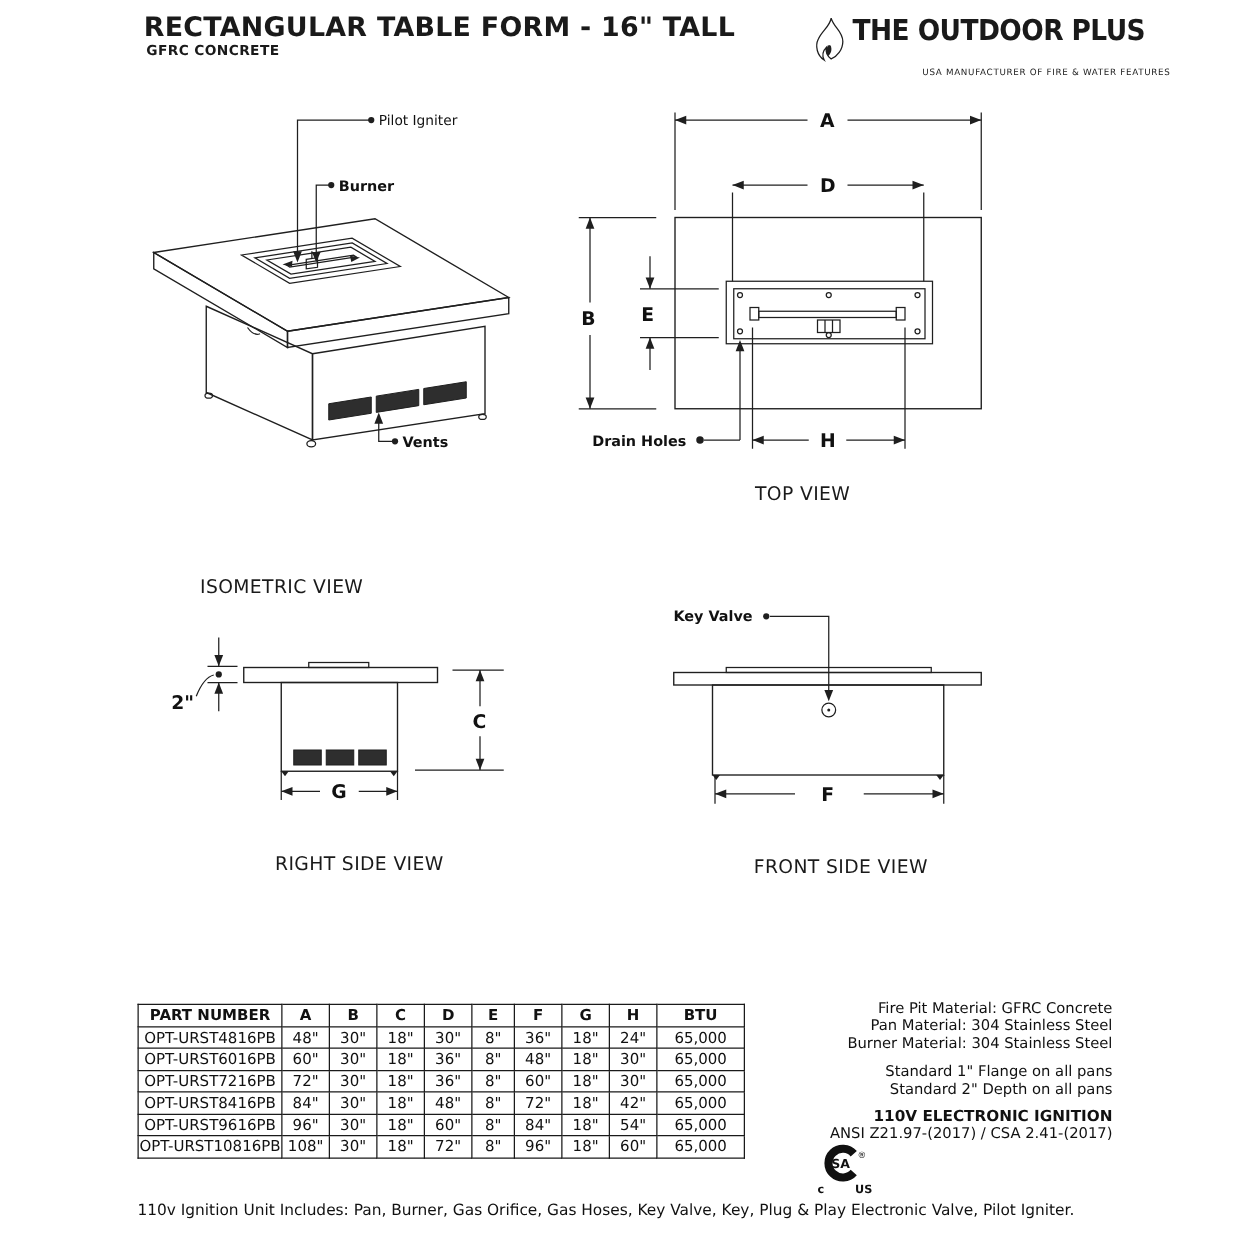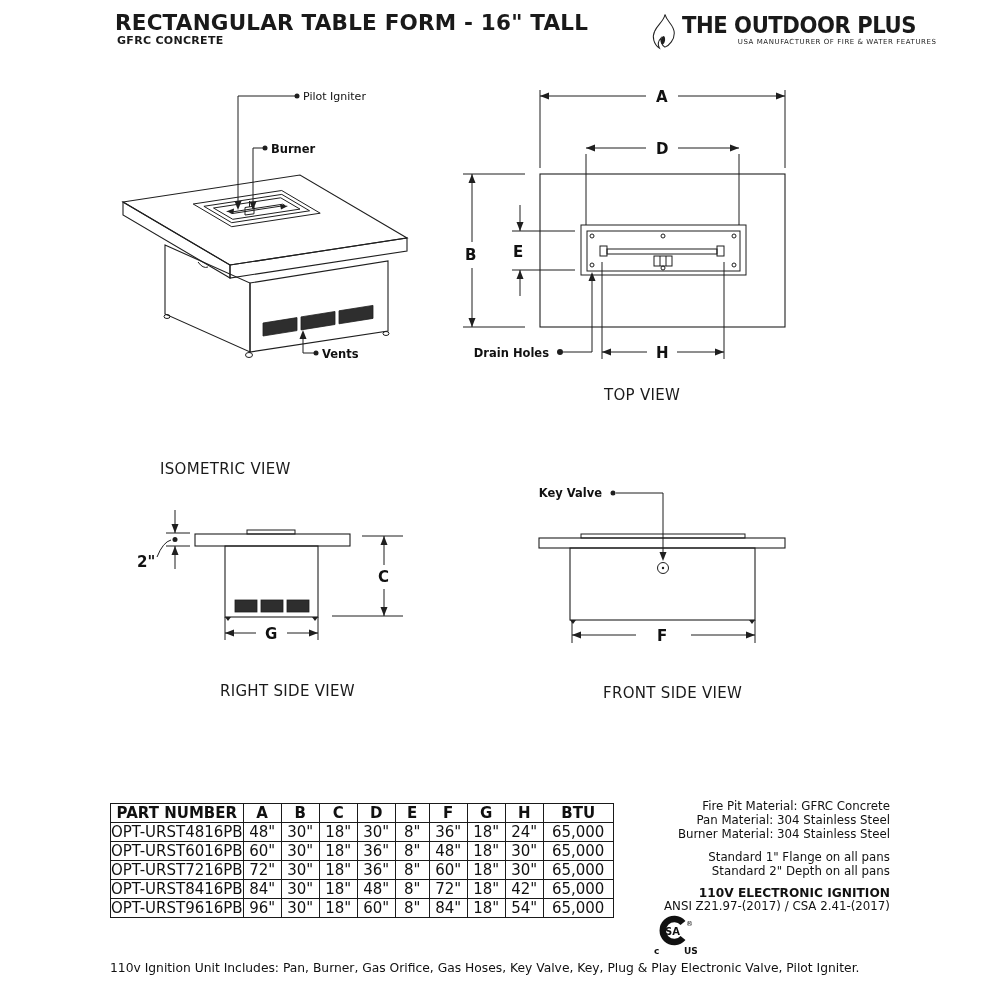--- a/index.html
+++ b/index.html
@@ -4,32 +4,32 @@
 <style>
   html,body{margin:0;padding:0;background:#fff;}
   .page{position:relative;width:1000px;height:1000px;background:#fff;overflow:hidden;
         font-family:"DejaVu Sans","Liberation Sans",sans-serif;color:#1a1a1a;}
   .abs{position:absolute;}
   .title{left:115px;top:10px;font-size:21.5px;font-weight:bold;letter-spacing:.2px;white-space:nowrap;}
   .subtitle{left:117px;top:34px;font-size:11px;font-weight:bold;letter-spacing:.3px;}
   .logo{left:650px;top:12px;display:flex;align-items:flex-start;}
   .logo-text{margin-left:4px;text-align:right;}
   .logo-name{font-size:23px;font-weight:bold;letter-spacing:-.5px;white-space:nowrap;transform:scaleX(.92);transform-origin:left;}
-  .logo-tag{font-size:7px;letter-spacing:.55px;margin-top:0;white-space:nowrap;color:#222;}
+  .logo-tag{font-size:7px;letter-spacing:.55px;margin-top:16px;white-space:nowrap;color:#222;}
   .cap{position:absolute;font-weight:normal;font-size:15px;text-align:left;letter-spacing:.3px;white-space:nowrap;}
   svg .ln{stroke:#1f1f1f;stroke-width:1.1;fill:none;}
   svg .thin{stroke:#1f1f1f;stroke-width:1;fill:none;}
   svg .fl{fill:#1f1f1f;stroke:none;}
   svg .dark{fill:#2e2e2e;stroke:#1f1f1f;stroke-width:.8;}
   svg text{fill:#111;font-family:"DejaVu Sans","Liberation Sans",sans-serif;}
   svg .dim{font-size:15px;font-weight:bold;}
   svg .lbl{font-size:11.5px;font-weight:bold;}
   svg .lbln{font-size:11px;}
   table.spec{position:absolute;left:110px;top:803px;border-collapse:collapse;table-layout:fixed;
-             font-size:15px;color:#111;}
+             font-size:12px;color:#111;}
   table.spec th,table.spec td{border:1px solid #1a1a1a;text-align:center;padding:0;height:16.5px;
              overflow:hidden;white-space:nowrap;}
   table.spec th{font-weight:bold;}
   .info{left:664px;top:800px;font-size:11.8px;line-height:13.9px;color:#111;text-align:right;}
   .info .grp2{margin-top:9px;}
   .info .ign{margin-top:8px;font-weight:bold;font-size:12.2px;}
   .footer{left:110px;top:959px;font-size:12.3px;line-height:18.5px;color:#111;white-space:nowrap;}
 </style>
 </head>
 <body>
@@ -308,20 +308,32 @@
       <td>96"</td>
       <td>30"</td>
       <td>18"</td>
       <td>60"</td>
       <td>8"</td>
       <td>84"</td>
       <td>18"</td>
       <td>54"</td>
       <td>65,000</td>
     </tr>
+    <tr>
+      <td>OPT-URST10816PB</td>
+      <td>108"</td>
+      <td>30"</td>
+      <td>18"</td>
+      <td>72"</td>
+      <td>8"</td>
+      <td>96"</td>
+      <td>18"</td>
+      <td>60"</td>
+      <td>65,000</td>
+    </tr>
   </tbody>
     </table>
 
   <div class="abs info">
     <div>Fire Pit Material: GFRC Concrete</div>
     <div>Pan Material: 304 Stainless Steel</div>
     <div>Burner Material: 304 Stainless Steel</div>
     <div class="grp2">
       <div>Standard 1" Flange on all pans</div>
       <div>Standard 2" Depth on all pans</div>

